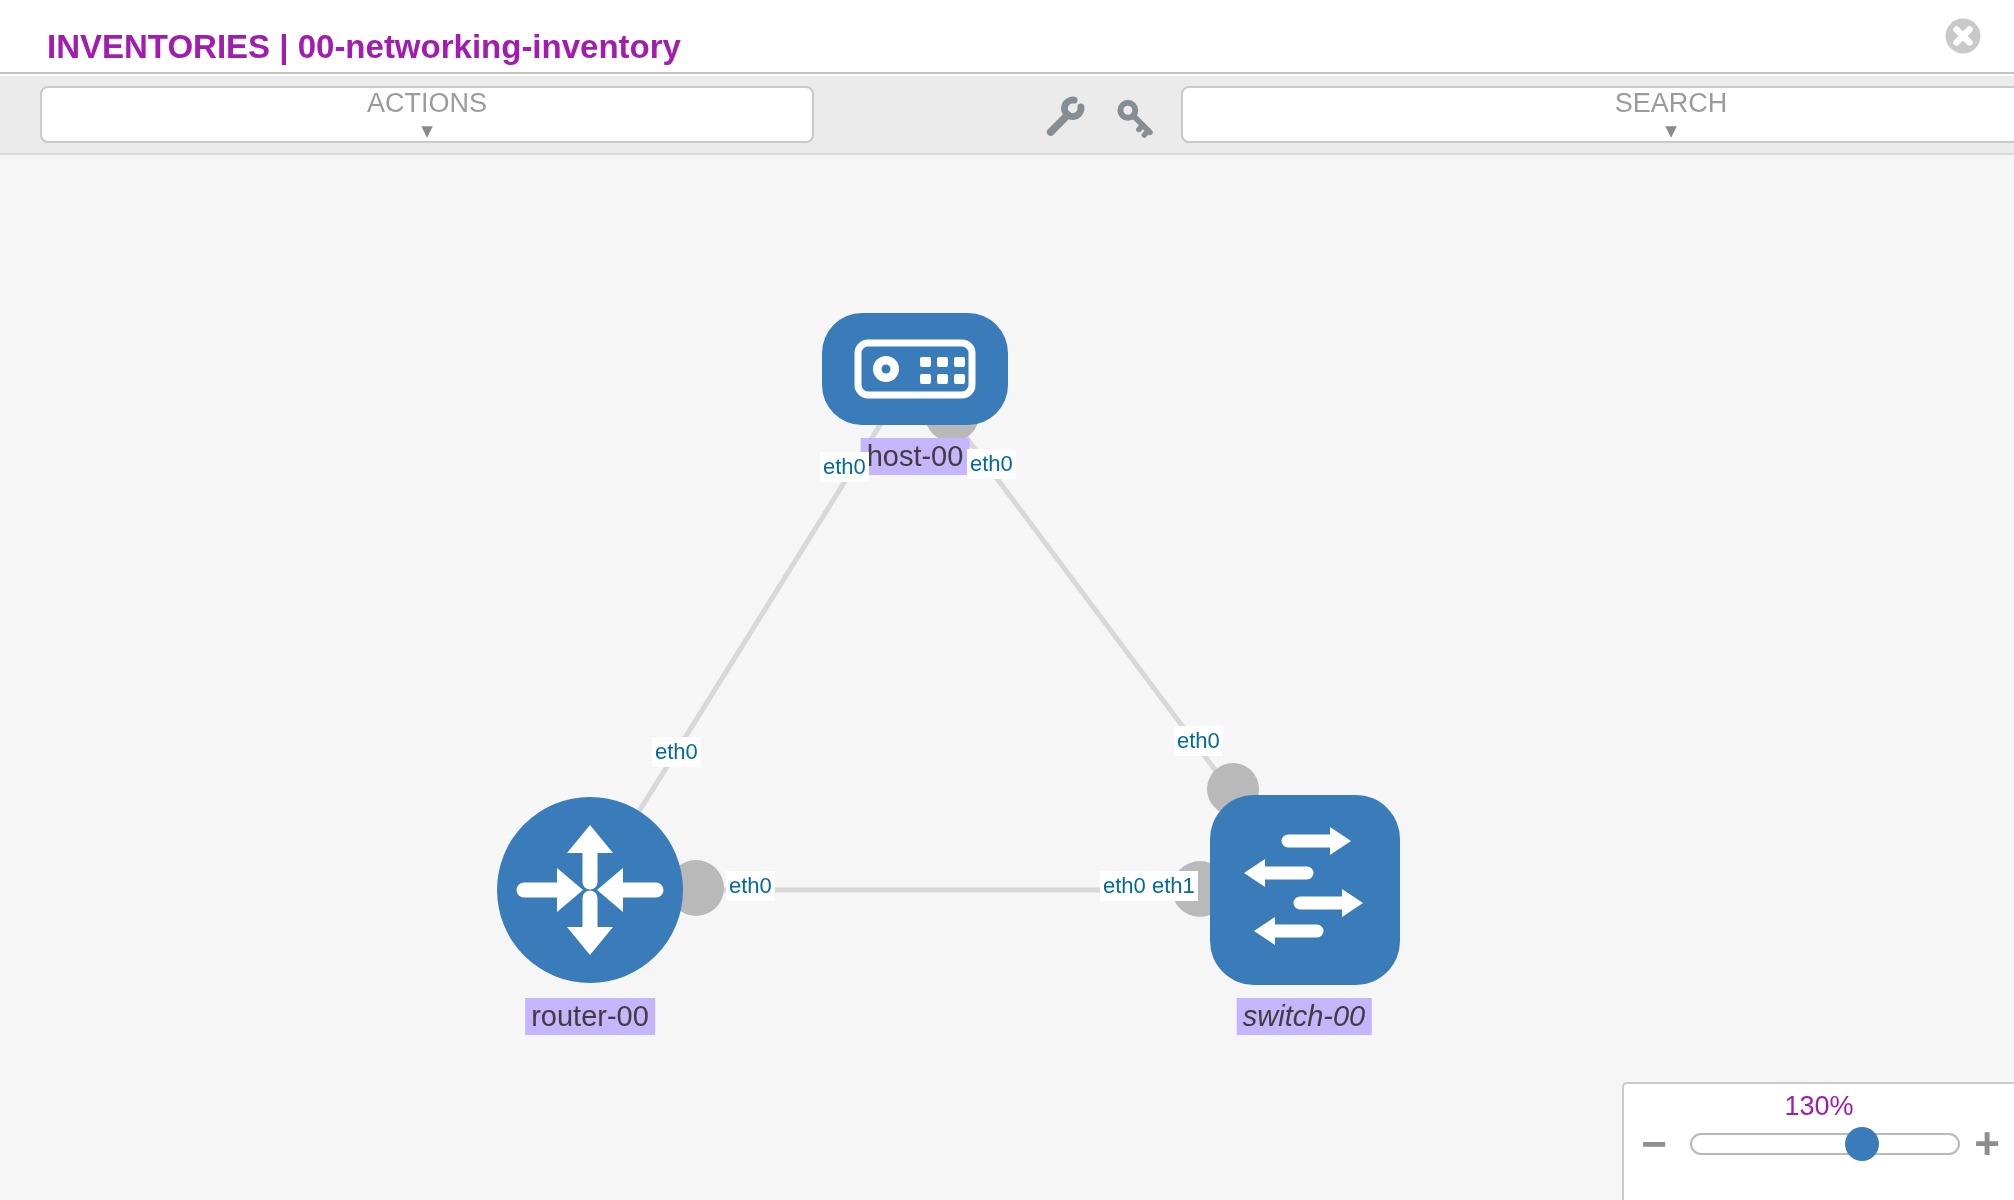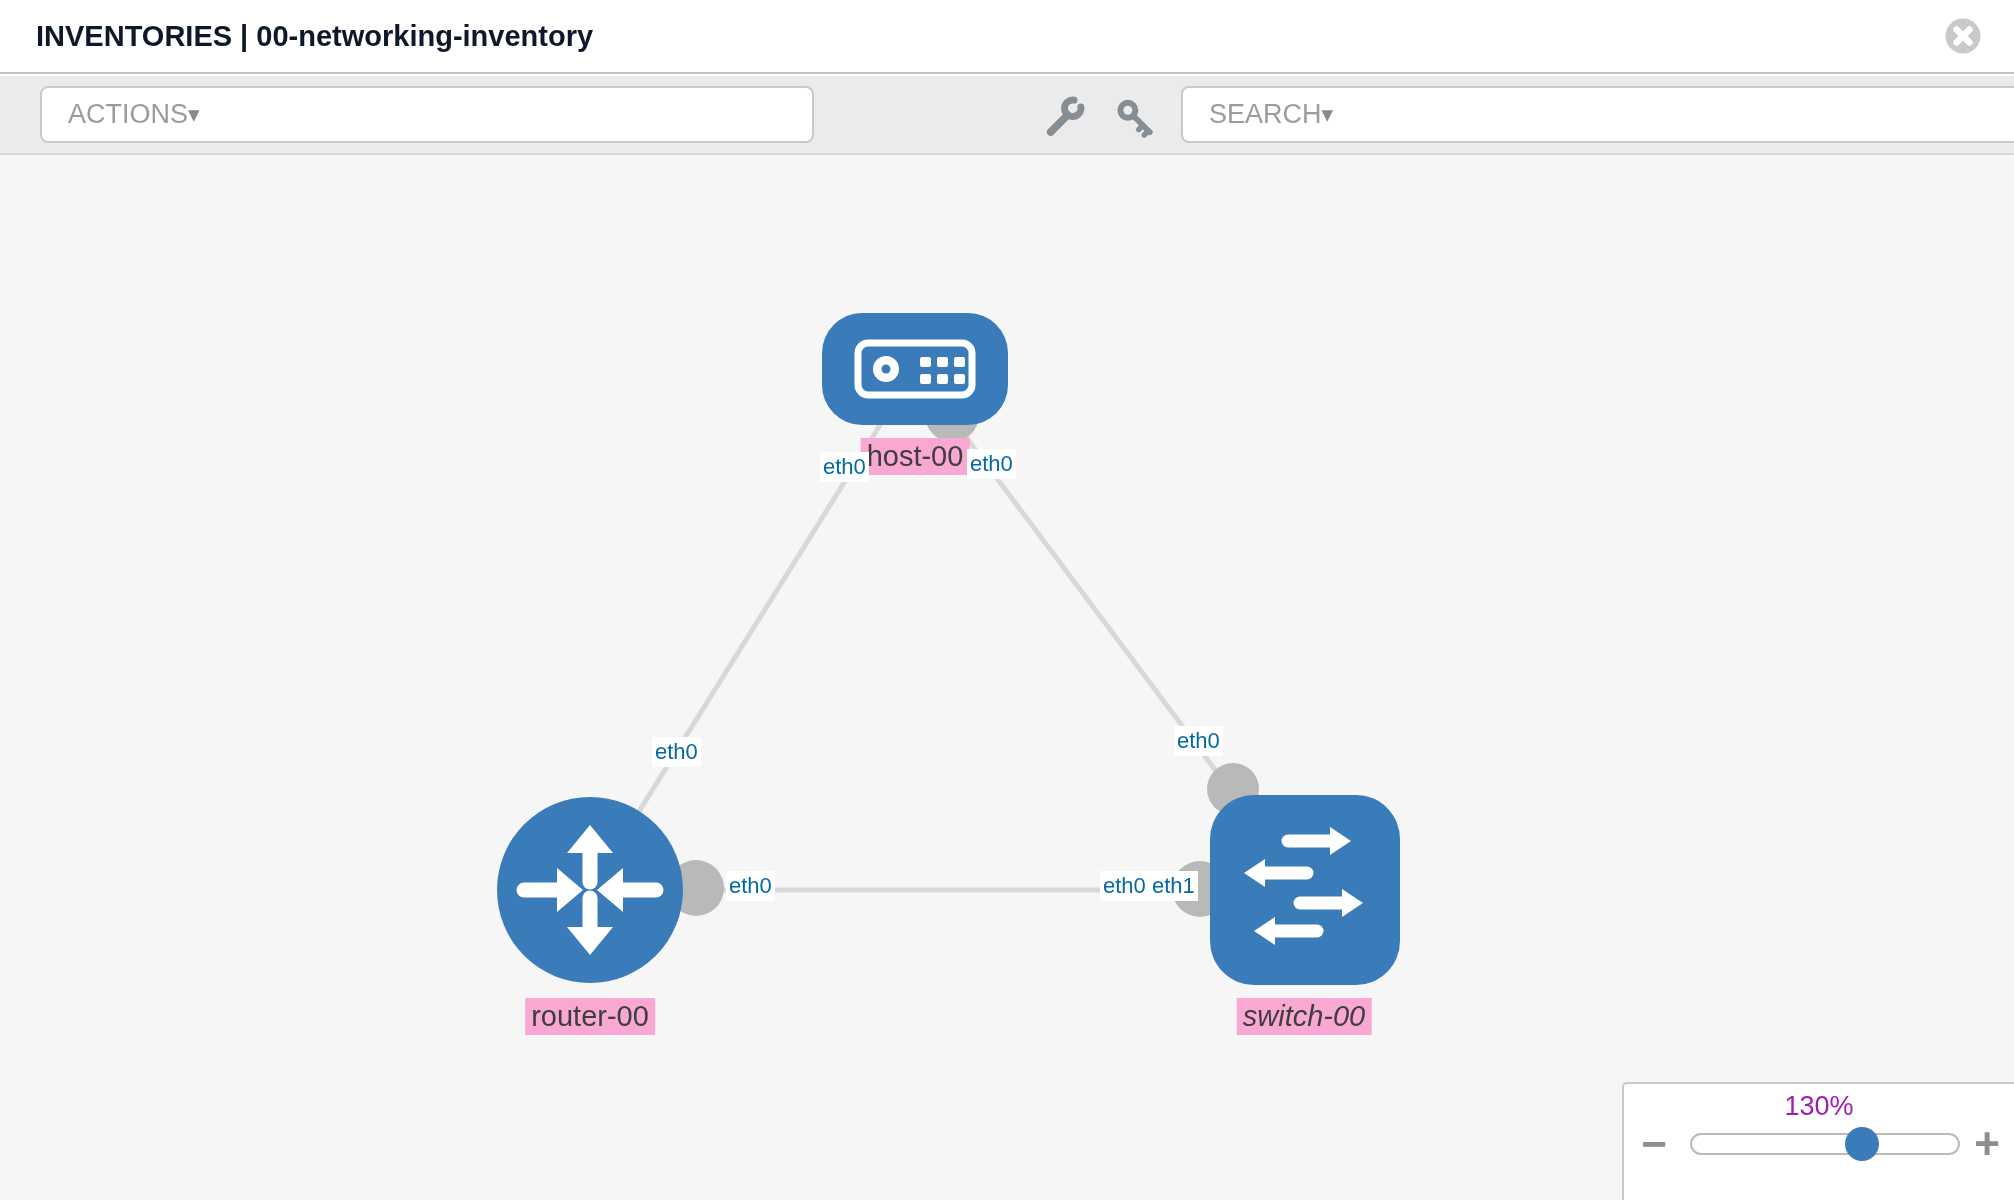--- a/index.html
+++ b/index.html
@@ -4,51 +4,51 @@
 <style>
   html,body { margin:0; padding:0; background:#ffffff; }
   body { width:2014px; height:1200px; overflow:hidden;
          font-family:"Liberation Sans", sans-serif; }
   .app { position:relative; width:2014px; height:1200px; background:#fff; }
 
   
   .titlebar { position:absolute; left:0; top:0; width:100%; height:74px;
               background:#fff; border-bottom:2px solid #c3c3c3; box-sizing:border-box; }
   .page-title { position:absolute; left:36px; top:50%; transform:translateY(-50%);
-                margin:0; font-size:29px; font-weight:bold; color:#0f172a; white-space:nowrap; }
+                margin:11px; font-size:33px; font-weight:bold; color:#a21caf; white-space:nowrap; }
   .close-btn { position:absolute; right:32px; top:17px; width:38px; height:38px;
                padding:0; border:none; background:transparent; cursor:pointer; }
 
   
   .toolbar { position:absolute; left:0; top:76px; width:100%; height:79px;
              background:#ebebeb; border-bottom:2px solid #d9d9d9; box-sizing:border-box; }
   .select { position:absolute; top:10px; height:57px; background:#fff;
             border:2px solid #c9c9c9; border-radius:8px; box-sizing:border-box;
-            display:flex; align-items:center; justify-content:flex-start;
-            font-size:27px; color:#9b9b9b; padding:0 26px; cursor:pointer; }
+            display:flex; align-items:center; justify-content:space-between;
+            font-size:27px; color:#9b9b9b; padding:0 26px; cursor:pointer;flex-direction:column; }
   .select-actions { left:40px; width:774px; }
   .select-search  { left:1168px; width:980px;margin-left:13px; }
   .caret { color:#8a8a8a; font-size:23px; line-height:1; }
   .tool-btn { position:absolute; width:48px; height:48px; padding:0; border:none;
               background:transparent; cursor:pointer; }
   .tool-btn-wrench { left:1041px; top:17px; }
   .tool-btn-key    { left:1111px; top:19px; }
 
   
   .canvas { position:absolute; left:0; top:155px; width:2014px; height:1045px;
             background:#f6f6f6; overflow:hidden; }
   .wires { position:absolute; left:0; top:0; }
 
   .node { position:absolute; background:#3a7cb9; }
   .node-host   { left:822px;  top:158px; width:186px; height:112px; border-radius:40px; }
   .node-router { left:497px;  top:642px; width:186px; height:186px; border-radius:50%; }
   .node-switch { left:1210px; top:640px; width:190px; height:190px; border-radius:44px; }
   .node svg { display:block; width:100%; height:100%; }
 
-  .node-label { position:absolute; transform:translateX(-50%); background:#f9a8d4;
+  .node-label { position:absolute; transform:translateX(-50%); background:#c4b5fd;
                 color:#3e3e3e; font-size:29px; padding:2px 6px; white-space:nowrap; }
   .eth-label  { position:absolute; background:#fff; color:#0369a1;
                 font-size:22px; padding:2px 3px; white-space:nowrap; }
 
   
   .zoom-panel { position:absolute; left:1622px; top:927px; width:392px; height:118px;
                 background:#fff; border:2px solid #c9c9c9; border-right:none;
                 border-bottom:none; border-top-left-radius:5px; box-sizing:border-box; }
   .zoom-level { position:absolute; left:0; right:0; top:7px; text-align:center;
                 font-size:27px; color:#a21caf; }

